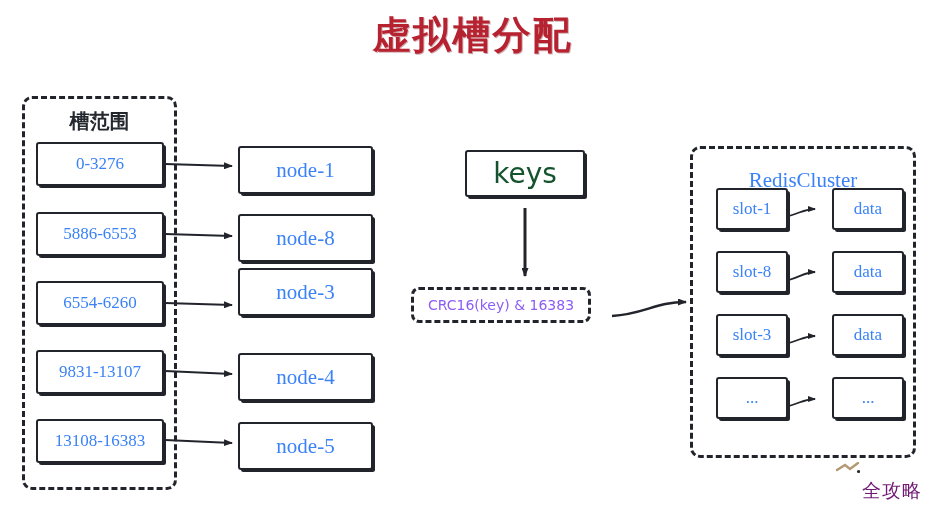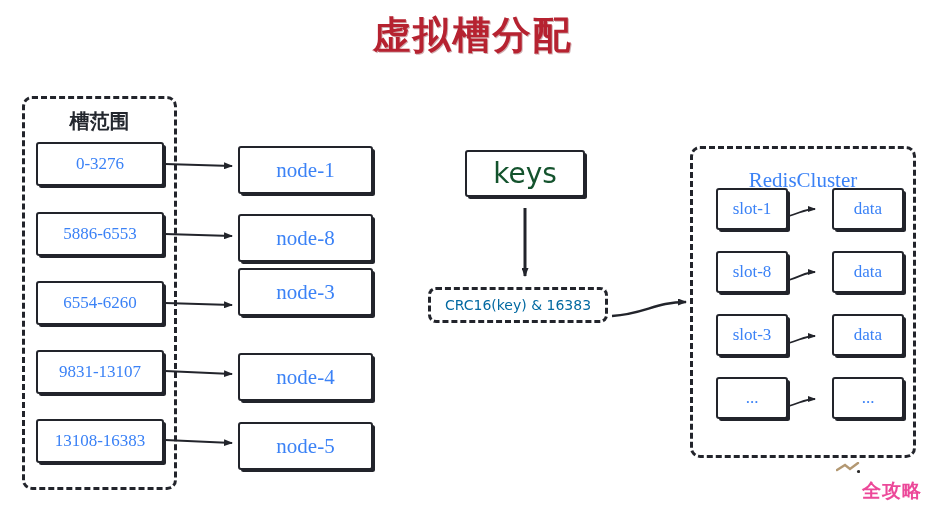--- a/index.html
+++ b/index.html
@@ -90,32 +90,32 @@
   }
   .keys-box {
     left: 465px; top: 150px;
     width: 120px; height: 47px;
     font-family: "DejaVu Sans", sans-serif;
     font-weight: normal;
     font-size: 28px;
     color: #14532d;
   }
   .crc-box {
-    left: 428px; top: 287px;
+    left: 411px; top: 287px;
     width: 180px; height: 36px;
     box-sizing: border-box;
     border: 3px dashed #22242b;
     border-radius: 8px;
     background: #fff;
     display: flex;
     align-items: center;
     justify-content: center;
     font-family: "DejaVu Sans", sans-serif;
     font-size: 14px;
-    color: #0369a1;
+    color: #8b5cf6;
   }
   .cluster-left-box {
     left: 716px;
     width: 72px;
     height: 42px;
     font-size: 17px;
     text-align: right;
   }
   .cluster-right-box {
     left: 820px;
@@ -123,23 +123,23 @@
     height: 42px;
     font-size: 17px;
     margin-left: 12px;
   }
 
   
   #watermark {
     left: 862px;
     top: 478px;
     font-family: "DejaVu Sans", sans-serif;
-    font-weight: bold;
+    font-weight: normal;
     font-size: 19px;
-    color: #ec4899;
+    color: #701a75;
     letter-spacing: 1px;
   }
   #watermark-mark {
     left: 836px; top: 462px;
     width: 24px; height: 12px;
   }
 </style>
 </head>
 <body>
 

